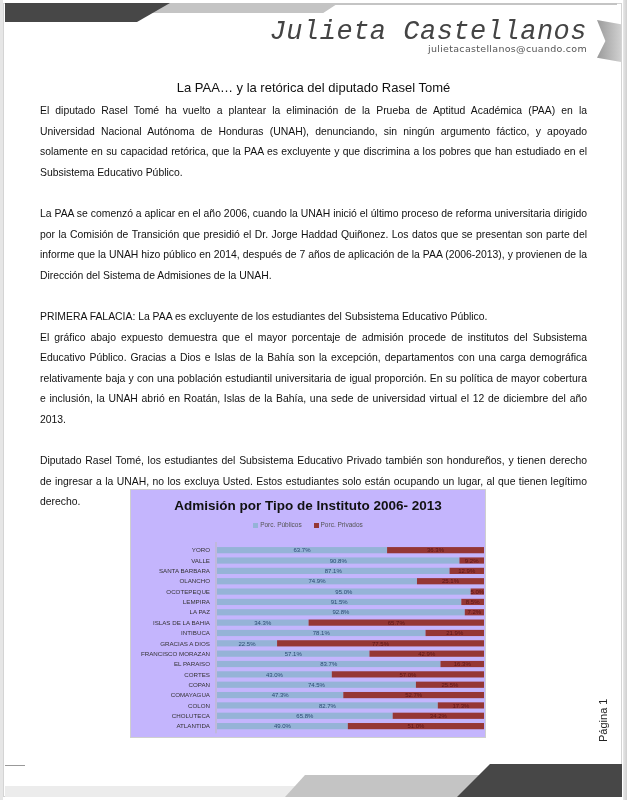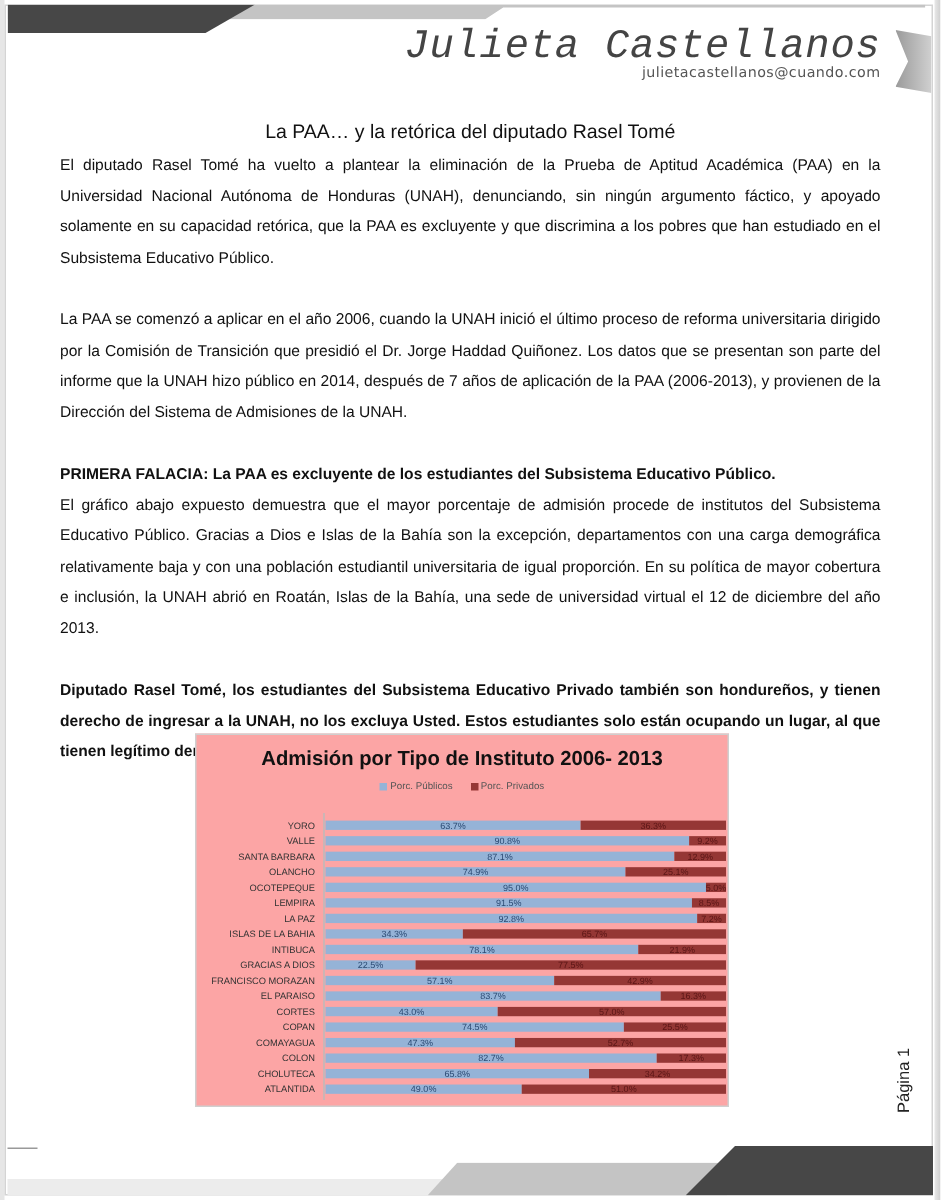--- a/index.html
+++ b/index.html
@@ -10,22 +10,22 @@
   .hdr-light { position:absolute; left:5px; top:3px; width:612px; height:10px; background:#c4c4c4; clip-path:polygon(0 0,100% 0,100% 20%,54% 20%,52% 100%,0 100%); }
   .hdr-dark { position:absolute; left:5px; top:3px; width:165px; height:19px; background:#474747; clip-path:polygon(0 0,100% 0,80% 100%,0 100%); }
   .brand { position:absolute; right:40px; top:20px; text-align:right; }
   .brand-name { font-family:Liberation Mono, monospace; font-style:italic; font-size:27px; color:#444; letter-spacing:0.5px; line-height:24px; }
   .brand-email { font-family:"DejaVu Sans", sans-serif; font-size:9.5px; color:#555; letter-spacing:0.3px; margin-top:-1px; }
   .ribbon { position:absolute; right:6px; top:20px; width:24px; height:42px; background:linear-gradient(to right,#9a9a9a,#d0d0d0); clip-path:polygon(0 0,100% 10%,100% 100%,0 90%,35% 50%); }
   .content { position:absolute; left:40px; top:80px; width:547px; }
   .title { text-align:center; font-weight:normal; font-size:13px; margin:0 0 6px 0; }
   p { margin:0; font-size:10.4px; line-height:20.5px; text-align:justify; }
   .gap { height:21px; }
-  .bold { font-weight:bold; }
-  .chart-frame { position:absolute; left:130px; top:489px; width:356px; height:249px; border:1px solid #cfcfcf; box-sizing:border-box; background:#fca5a5; }
+  .bold { font-weight:normal; }
+  .chart-frame { position:absolute; left:130px; top:489px; width:356px; height:249px; border:1px solid #cfcfcf; box-sizing:border-box; background:#c4b5fd; }
   .chart-title { position:absolute; left:0; right:0; top:8px; text-align:center; font-weight:bold; font-size:13.5px; color:#111; }
   .legend { position:absolute; left:0; right:0; top:31px; text-align:center; font-size:6.5px; color:#555; }
   .legend span.sw { display:inline-block; width:5px; height:5px; margin-right:2px; vertical-align:middle; }
   .legend .item { margin:0 5px; }
   .ftr-gray-l { position:absolute; left:5px; bottom:3px; width:300px; height:11px; background:#ececec; }
   .ftr-light { position:absolute; left:285px; bottom:3px; width:200px; height:22px; background:#c4c4c4; clip-path:polygon(10% 0,100% 0,100% 100%,0 100%); }
   .ftr-dark { position:absolute; left:457px; bottom:3px; width:165px; height:33px; background:#474747; clip-path:polygon(20% 0,100% 0,100% 100%,0 100%); }
   .ftr-tick { position:absolute; left:5px; top:765px; width:20px; height:1px; background:#999; }
   .page-num { position:absolute; left:597px; top:742px; transform:rotate(-90deg); transform-origin:left top; font-size:11px; color:#222; white-space:nowrap; }
   svg text { font-family:"Liberation Sans", sans-serif; }

